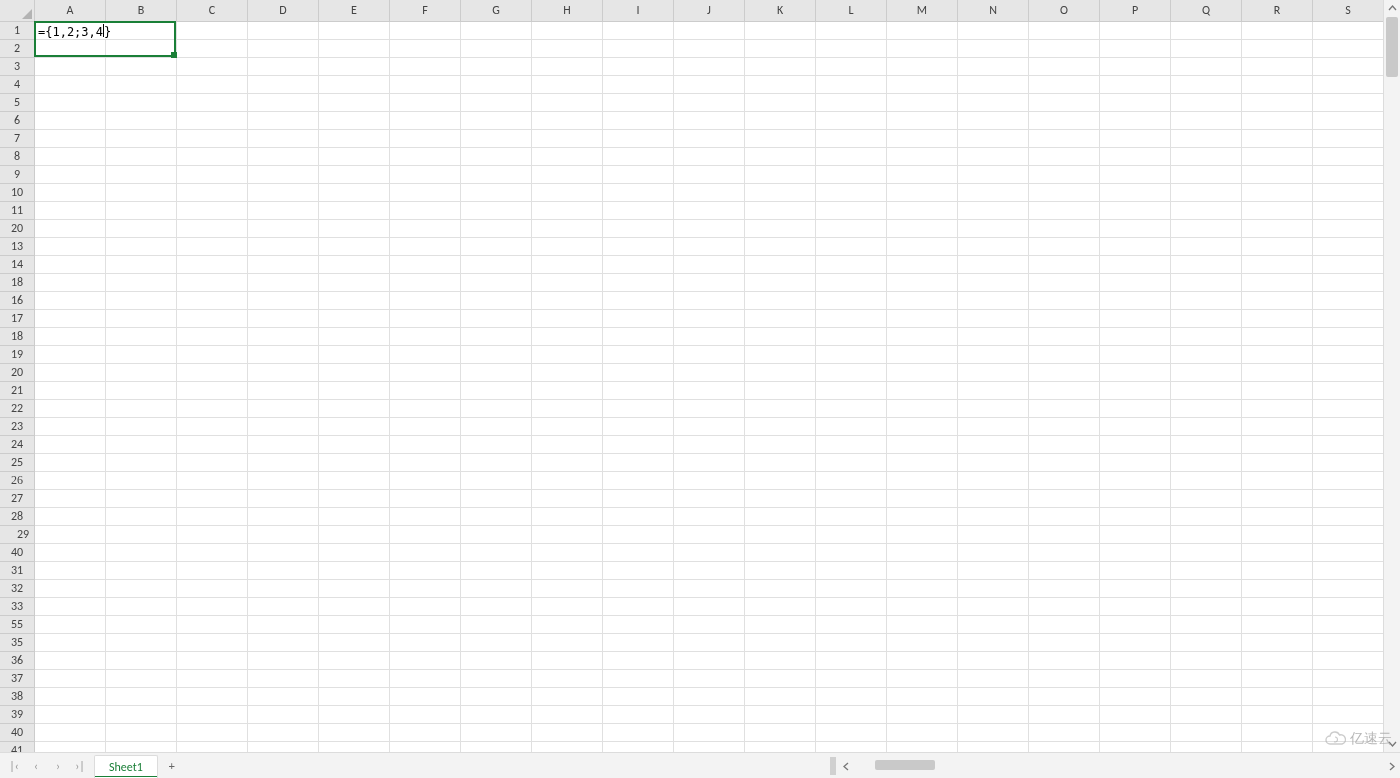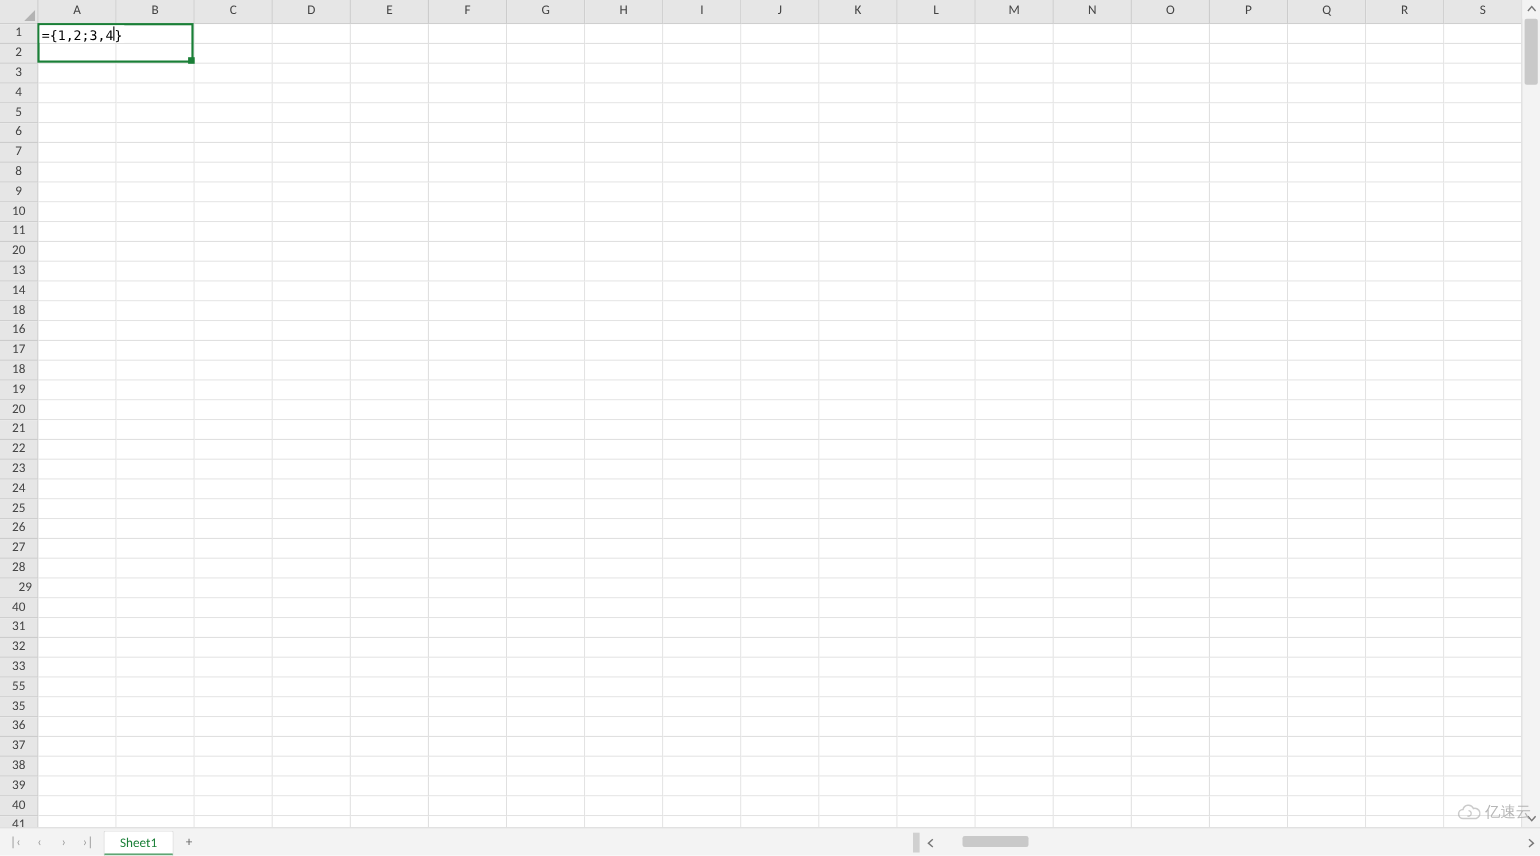--- a/index.html
+++ b/index.html
@@ -114,21 +114,21 @@
         <div class="row-head" style="height: 18px; line-height: 17px;">16</div>
         <div class="row-head" style="height: 18px; line-height: 17px;">17</div>
         <div class="row-head" style="height: 18px; line-height: 17px;">18</div>
         <div class="row-head" style="height: 18px; line-height: 17px;">19</div>
         <div class="row-head" style="height: 18px; line-height: 17px;">20</div>
         <div class="row-head" style="height: 18px; line-height: 17px;">21</div>
         <div class="row-head" style="height: 18px; line-height: 17px;">22</div>
         <div class="row-head" style="height: 18px; line-height: 17px;">23</div>
         <div class="row-head" style="height: 18px; line-height: 17px;">24</div>
         <div class="row-head" style="height: 18px; line-height: 17px;">25</div>
-        <div class="row-head" style="height: 18px; line-height: 17px;">26</div>
+        <div class="row-head" style="height: 18px; line-height: 17px; font-family: Liberation Serif, serif;">26</div>
         <div class="row-head" style="height: 18px; line-height: 17px;">27</div>
         <div class="row-head" style="height: 18px; line-height: 17px;">28</div>
         <div class="row-head" style="height: 18px; line-height: 17px; padding-left: 12px;">29</div>
         <div class="row-head" style="height: 18px; line-height: 17px;">40</div>
         <div class="row-head" style="height: 18px; line-height: 17px;">31</div>
         <div class="row-head" style="height: 18px; line-height: 17px;">32</div>
         <div class="row-head" style="height: 18px; line-height: 17px;">33</div>
         <div class="row-head" style="height: 18px; line-height: 17px;">55</div>
         <div class="row-head" style="height: 18px; line-height: 17px;">35</div>
         <div class="row-head" style="height: 18px; line-height: 17px;">36</div>

